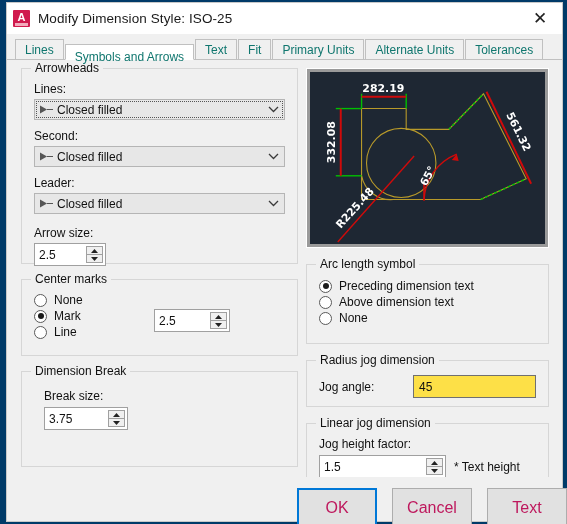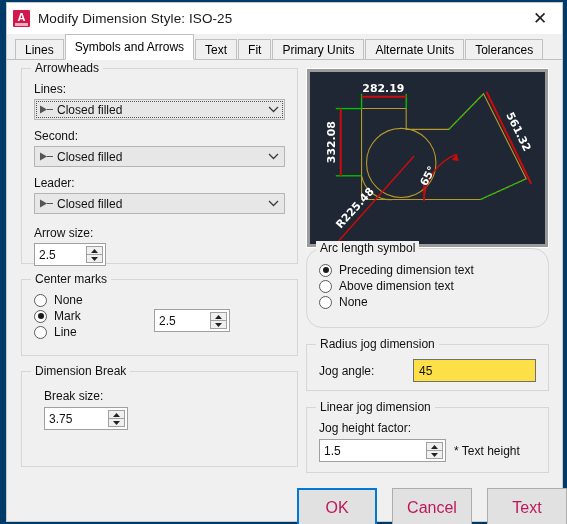--- a/index.html
+++ b/index.html
@@ -36,24 +36,24 @@
   }
   
   .tabstrip{
     height:26px;flex:0 0 auto;position:relative;background:#f0f0f0;
     border-bottom:1px solid #c0c0c0;display:flex;align-items:flex-end;
     padding-left:8px;box-sizing:border-box;
   }
   .tab{
     height:20px;line-height:20px;padding:0 9px;font-size:12px;
     background:#f0f0f0;border:1px solid #c0c0c0;border-bottom:none;
-    margin-right:1px;color:#000000;cursor:default;box-sizing:border-box;
+    margin-right:1px;color:#0f766e;cursor:default;box-sizing:border-box;
   }
   .tab.active{
-    height:26px;line-height:25px;background:#ffffff;
+    height:16px;line-height:25px;background:#ffffff;
     border-color:#c0c0c0;border-bottom:1px solid #ffffff;
     margin-bottom:-1px;position:relative;z-index:2;margin-top:26px;
   }
   
   .content{
     flex:1 1 auto;position:relative;background:#f0f0f0;text-decoration:underline;
   }
   .col-left{position:absolute;left:14px;top:8px;width:277px;}
   .col-right{position:absolute;left:299px;top:8px;width:243px;}
   
@@ -329,21 +329,21 @@
             <polygon points="148,83 143,89 150,90" fill="#cf0a0a"></polygon>
 
             <text x="74" y="20" fill="#ffffff" font-family="DejaVu Sans, sans-serif" font-size="11" font-weight="bold" text-anchor="middle">282.19</text>
             <text x="0" y="0" fill="#ffffff" font-family="DejaVu Sans, sans-serif" font-size="11" font-weight="bold" text-anchor="middle" transform="translate(25,71) rotate(-90)">332.08</text>
             <text x="0" y="0" fill="#ffffff" font-family="DejaVu Sans, sans-serif" font-size="11" font-weight="bold" text-anchor="middle" transform="translate(207,62) rotate(64)">561.32</text>
             <text x="0" y="0" fill="#ffffff" font-family="DejaVu Sans, sans-serif" font-size="11" font-weight="bold" text-anchor="middle" transform="translate(48,140) rotate(-48)">R225.48</text>
             <text x="0" y="0" fill="#ffffff" font-family="DejaVu Sans, sans-serif" font-size="11" font-weight="bold" text-anchor="middle" transform="translate(122,107) rotate(-62)">65°</text>
           </svg>
         </div>
 
-        <div class="group" style="height:80px;padding:14px 12px 0 12px;border-radius:16px;">
+        <div class="group" style="height:80px;margin-top:16px;padding:14px 12px 0 12px;">
           <div class="legend">Arc length symbol</div>
           <div class="radio on">
             <span class="dot"></span>
             <span>Preceding dimension text</span>
           </div>
           <div class="radio">
             <span class="dot"></span>
             <span>Above dimension text</span>
           </div>
           <div class="radio">

